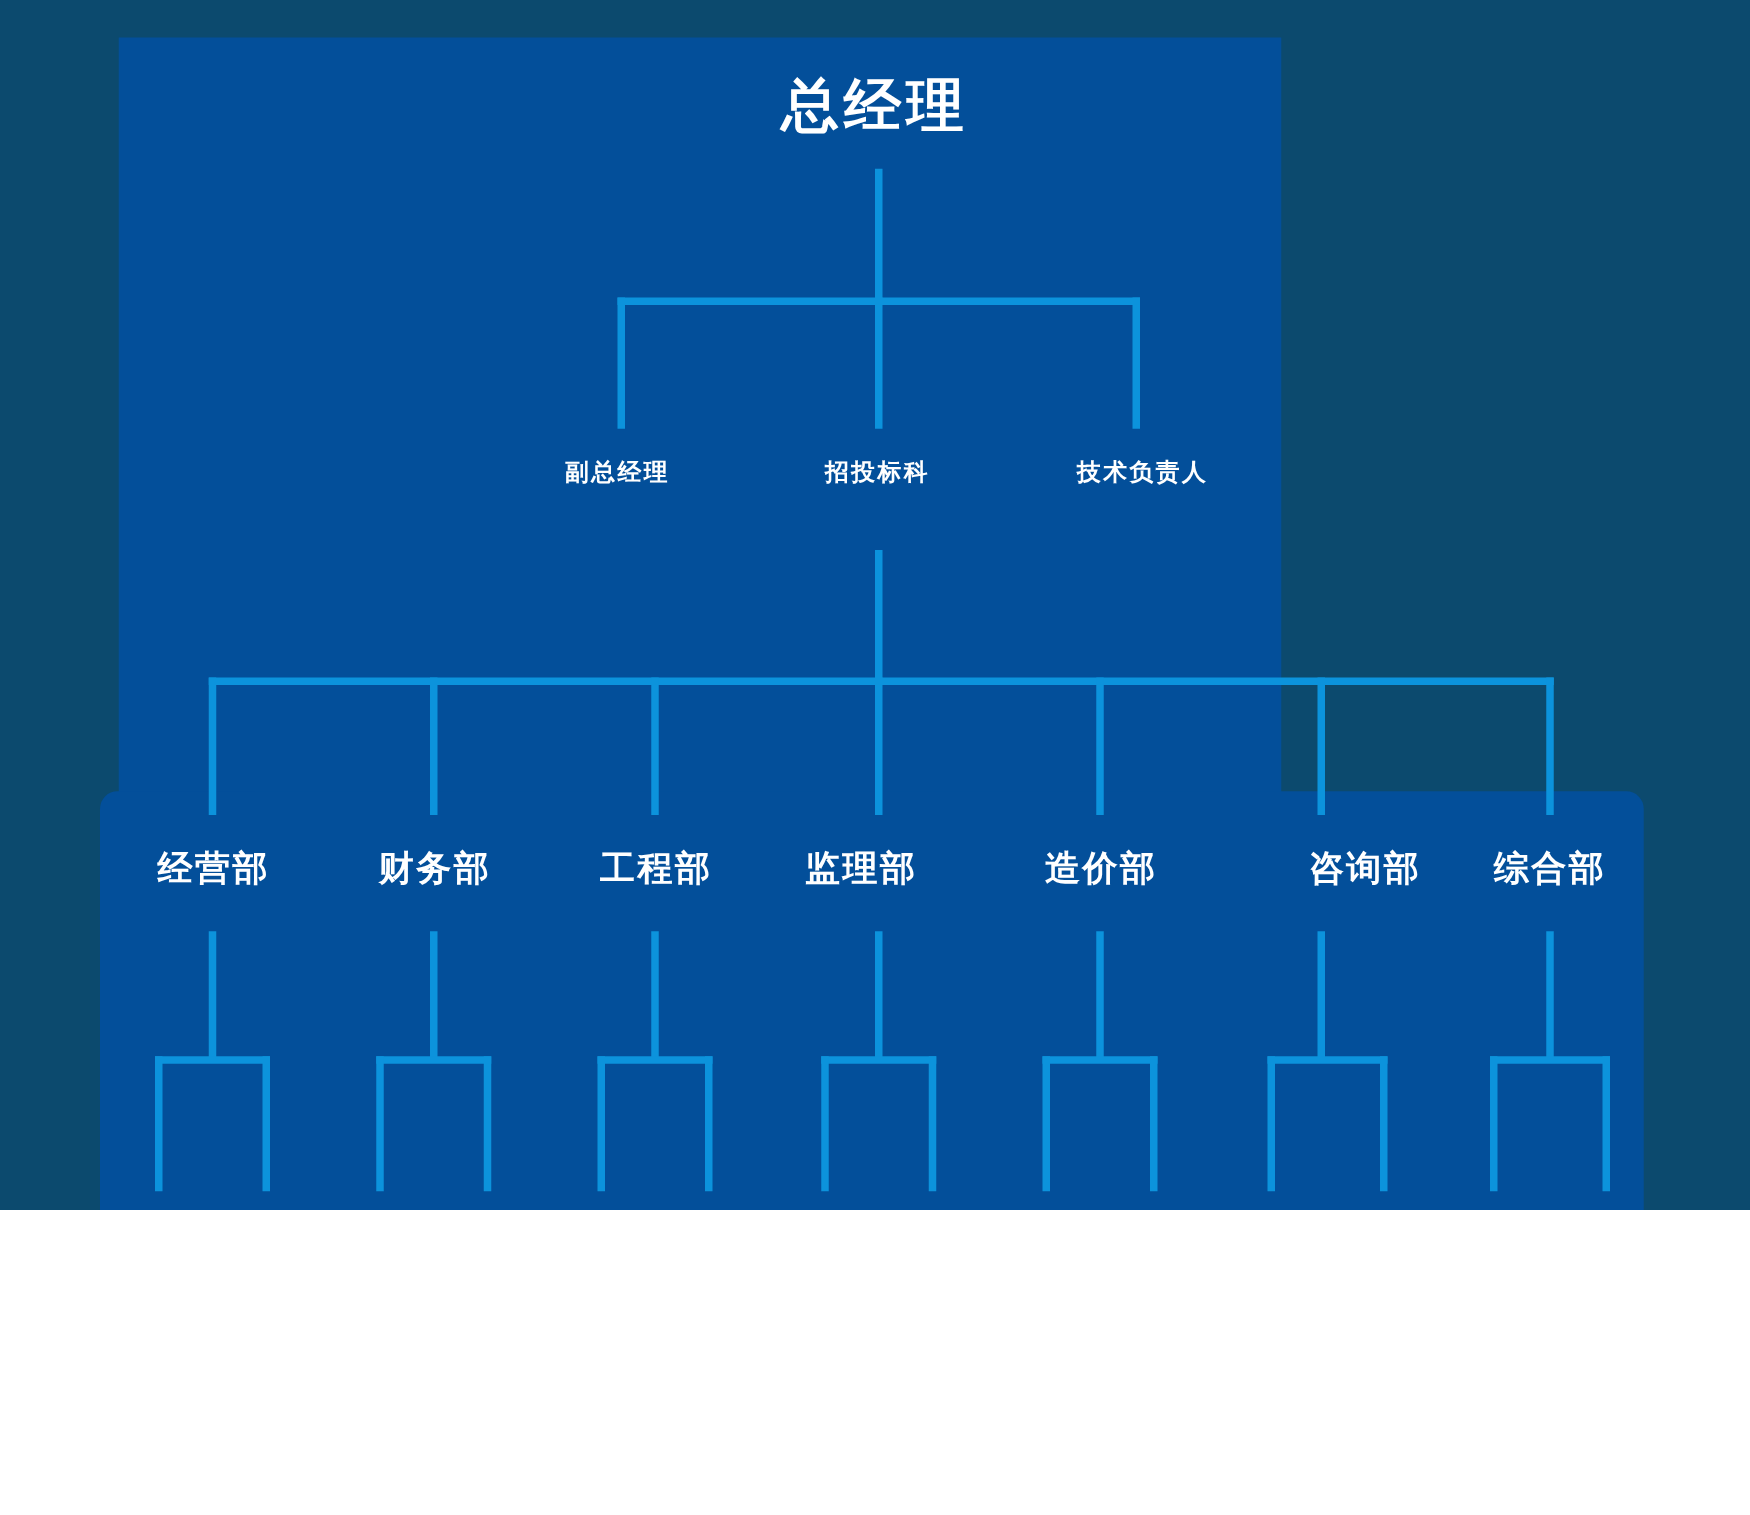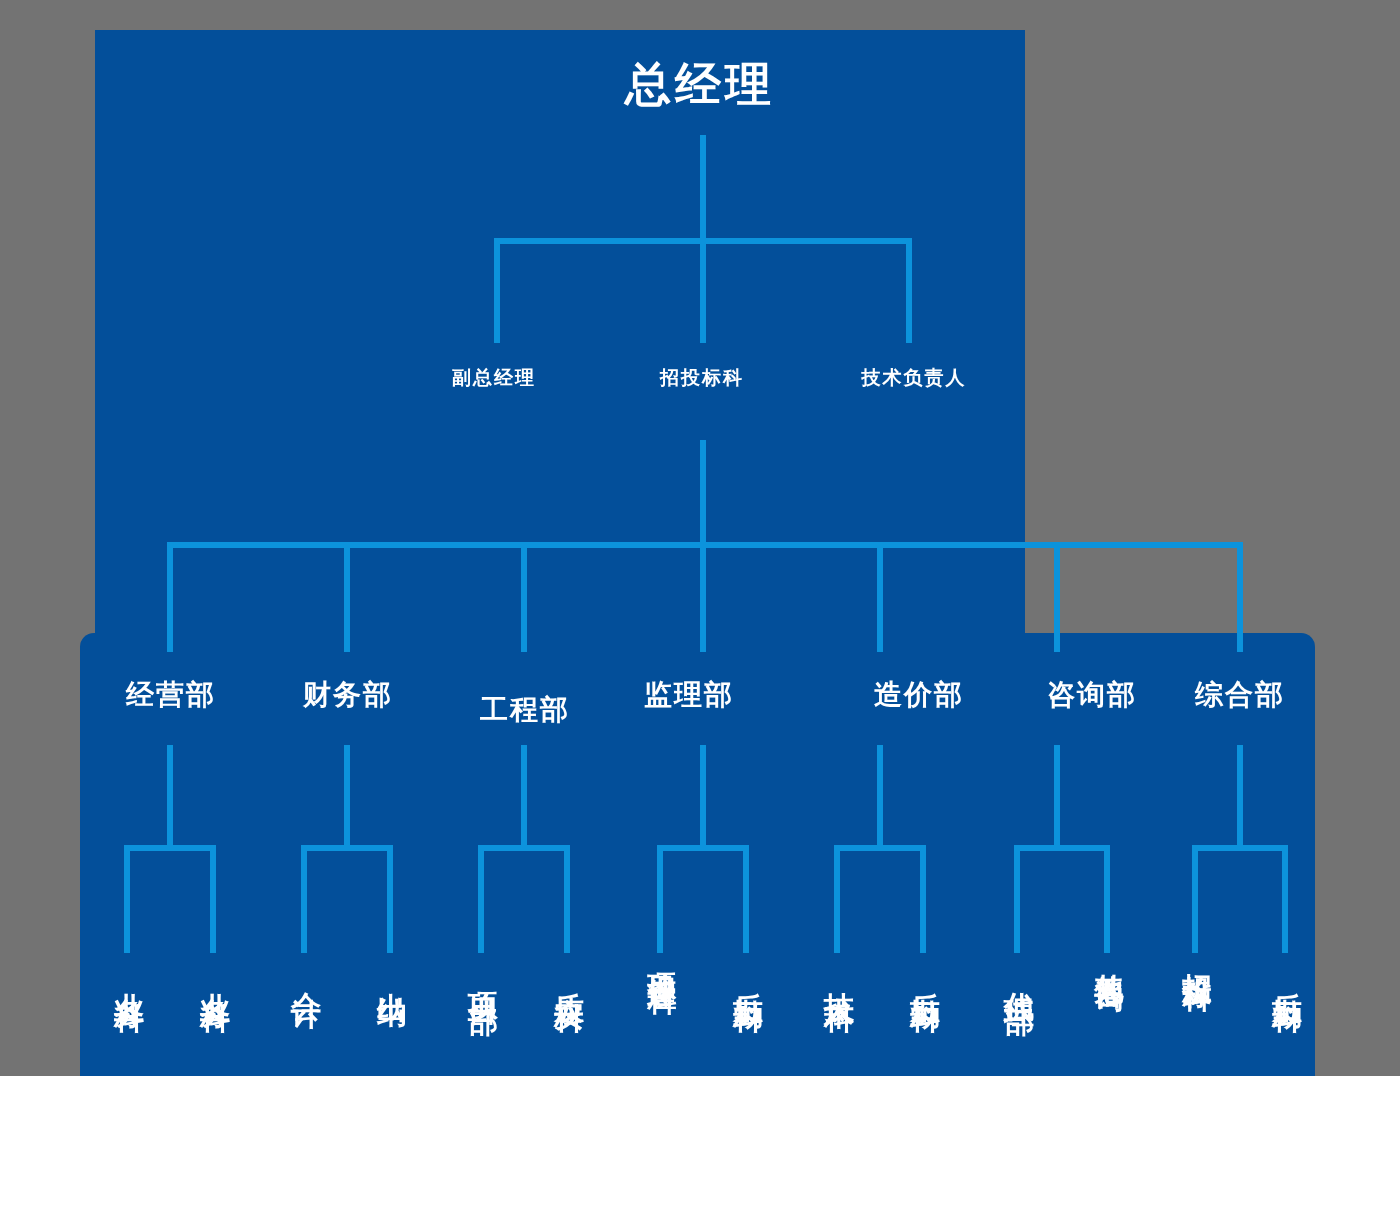--- a/index.html
+++ b/index.html
@@ -7,22 +7,22 @@
     margin: 0;
     padding: 0;
     background: #ffffff;
   }
   body {
     font-family: "Liberation Sans", "DejaVu Sans", sans-serif;
   }
   #chart-root {
     position: relative;
     width: 1400px;
-    height: 1076px;
-    background: #737373;
+    height: 968px;
+    background: #0c4a6e;
     overflow: hidden;
   }
   
   .panel {
     position: absolute;
     background: #034F9A;
   }
   #panel-top {
     left: 95px;
     top: 30px;
@@ -146,23 +146,23 @@
   <div class="conn conn-v" style="left:1282px; top:845px; height:108px;"></div>
 
   <div class="txt" id="title-gm">总经理</div>
 
   <div class="txt lvl2" style="left:494px;">副总经理</div>
   <div class="txt lvl2" style="left:702px;">招投标科</div>
   <div class="txt lvl2" style="left:914px;">技术负责人</div>
 
   <div class="txt dept" style="left:171px;text-align:center;">经营部</div>
   <div class="txt dept" style="left:348px;">财务部</div>
-  <div class="txt dept" style="left:525px;margin-top:15px;">工程部</div>
+  <div class="txt dept" style="left:525px;">工程部</div>
   <div class="txt dept" style="left:689px;">监理部</div>
-  <div class="txt dept" style="left:919px;">造价部</div>
+  <div class="txt dept" style="left:881px;">造价部</div>
   <div class="txt dept" style="left:1060px;margin-left:32px;">咨询部</div>
   <div class="txt dept" style="left:1240px;">综合部</div>
 
   <div class="txt leaf" style="left:129px;">业务科</div>
   <div class="txt leaf" style="left:215px;">业务科</div>
 
   <div class="txt leaf" style="left:306px;">会计</div>
   <div class="txt leaf" style="left:392px;">出纳</div>
 
   <div class="txt leaf" style="left:483px;">项目部</div>

